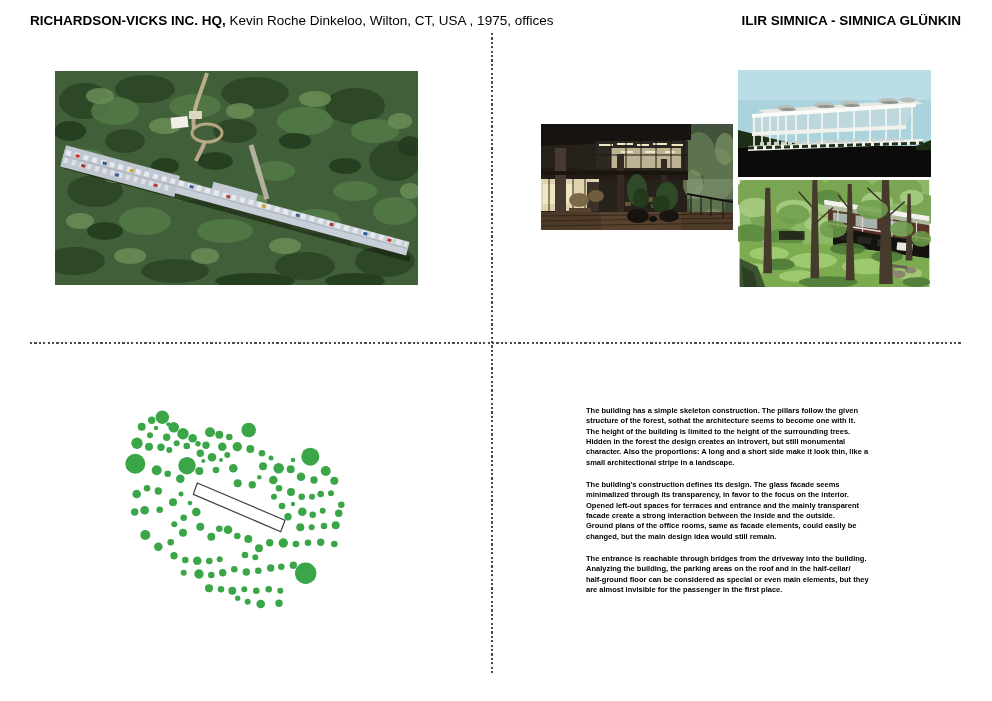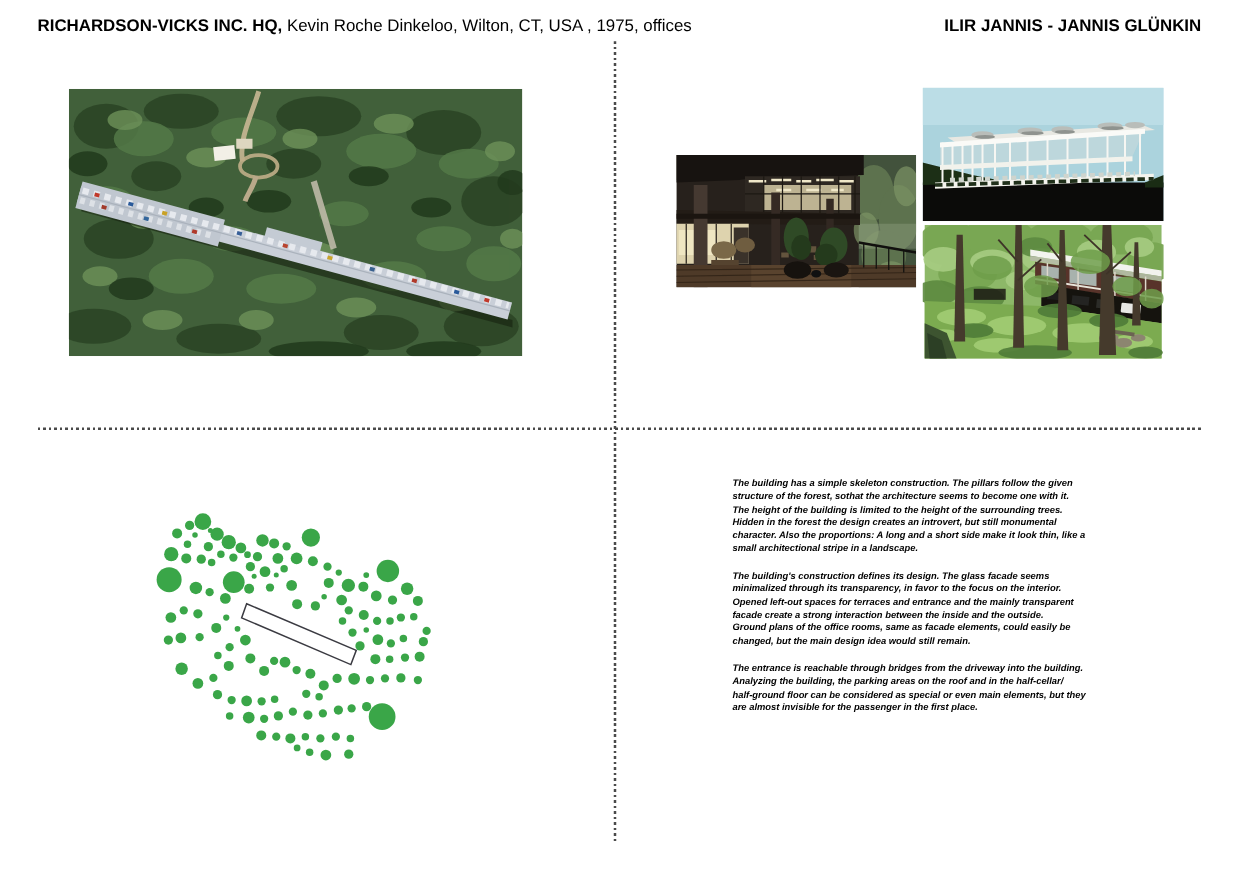--- a/index.html
+++ b/index.html
@@ -17,30 +17,30 @@
   
   .photo{position:absolute;overflow:hidden;}
   .photo svg{display:block;}
   #ph-aerial{left:55px;top:71px;width:363px;height:214px;}
   #ph-interior{left:541px;top:124px;width:192px;height:106px;}
   #ph-model{left:738px;top:70px;width:193px;height:107px;}
   #ph-forest{left:738px;top:180px;width:193px;height:107px;}
   
   #site-diagram{position:absolute;left:123px;top:400px;width:225px;height:212px;}
   
-  .essay{position:absolute;left:586px;top:382px;font-size:7.5px;line-height:10.35px;font-weight:bold;font-style:italic;}
+  .essay{position:absolute;left:586px;top:406px;font-size:7.5px;line-height:10.35px;font-weight:bold;}
   .essay p{margin:0 0 12px 0;white-space:pre;}
 </style>
 </head>
 <body>
 
 <div class="page">
 
   <div class="title"><span class="strong">RICHARDSON-VICKS INC. HQ,</span><span> Kevin Roche Dinkeloo, Wilton, CT, USA , 1975, offices</span></div>
-  <div class="authors">ILIR JANNIS - JANNIS GLÜNKIN</div>
+  <div class="authors">ILIR SIMNICA - SIMNICA GLÜNKIN</div>
 
   <div class="h-divider"></div>
   <div class="v-divider"></div>
 
   <div class="photo" id="ph-aerial">
     <svg width="363" height="214" viewBox="0 0 363 214">
       <rect width="363" height="214" fill="#41603a"></rect>
       <g fill="#2c4526" opacity="0.9">
         <ellipse cx="30" cy="30" rx="26" ry="18"></ellipse>
           <ellipse cx="90" cy="18" rx="30" ry="14"></ellipse>

